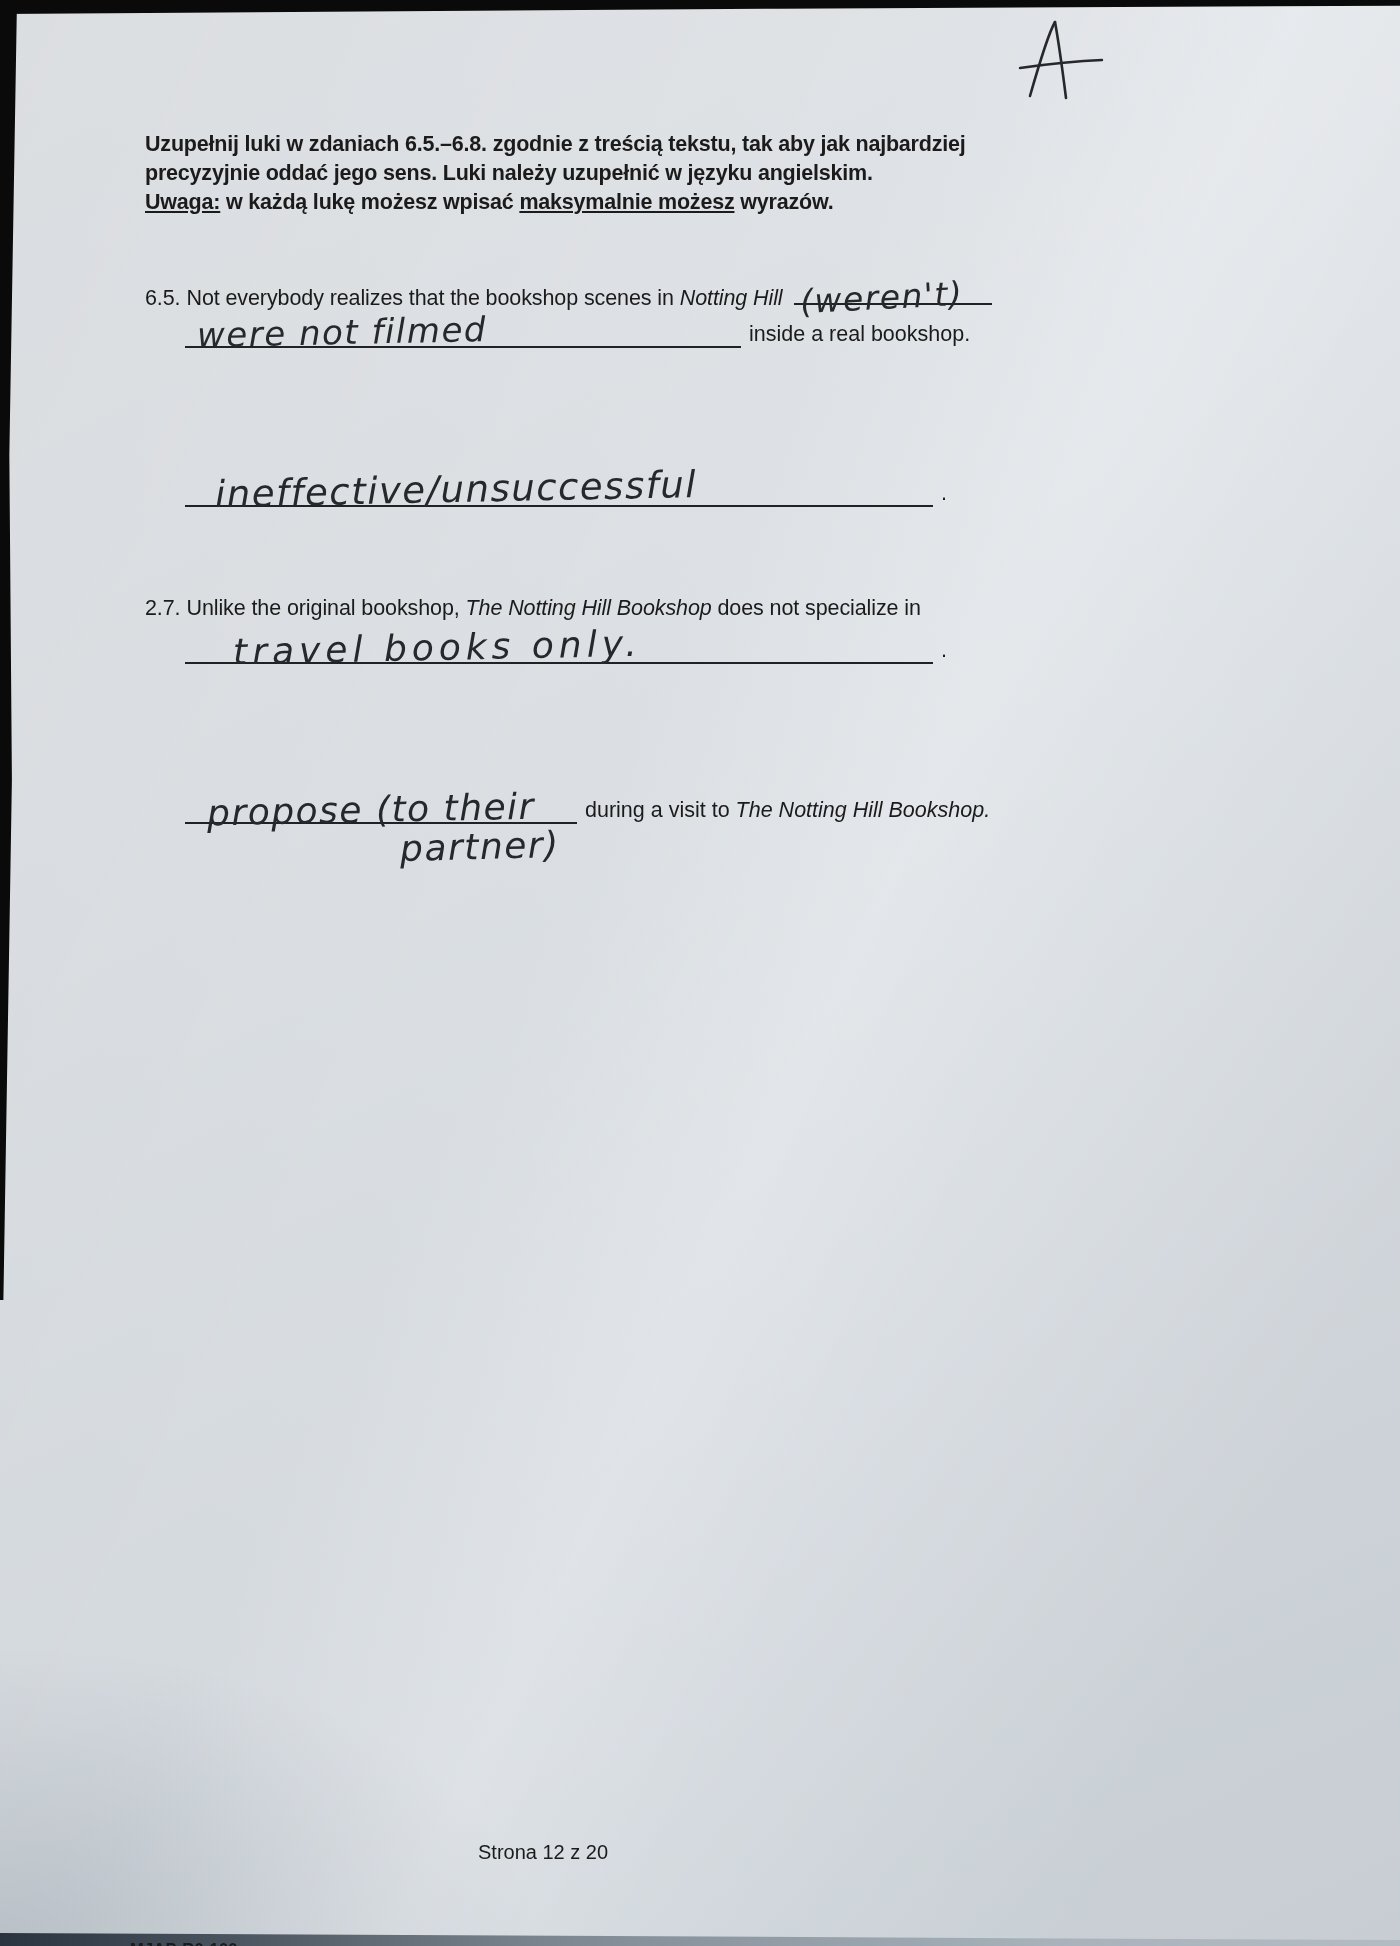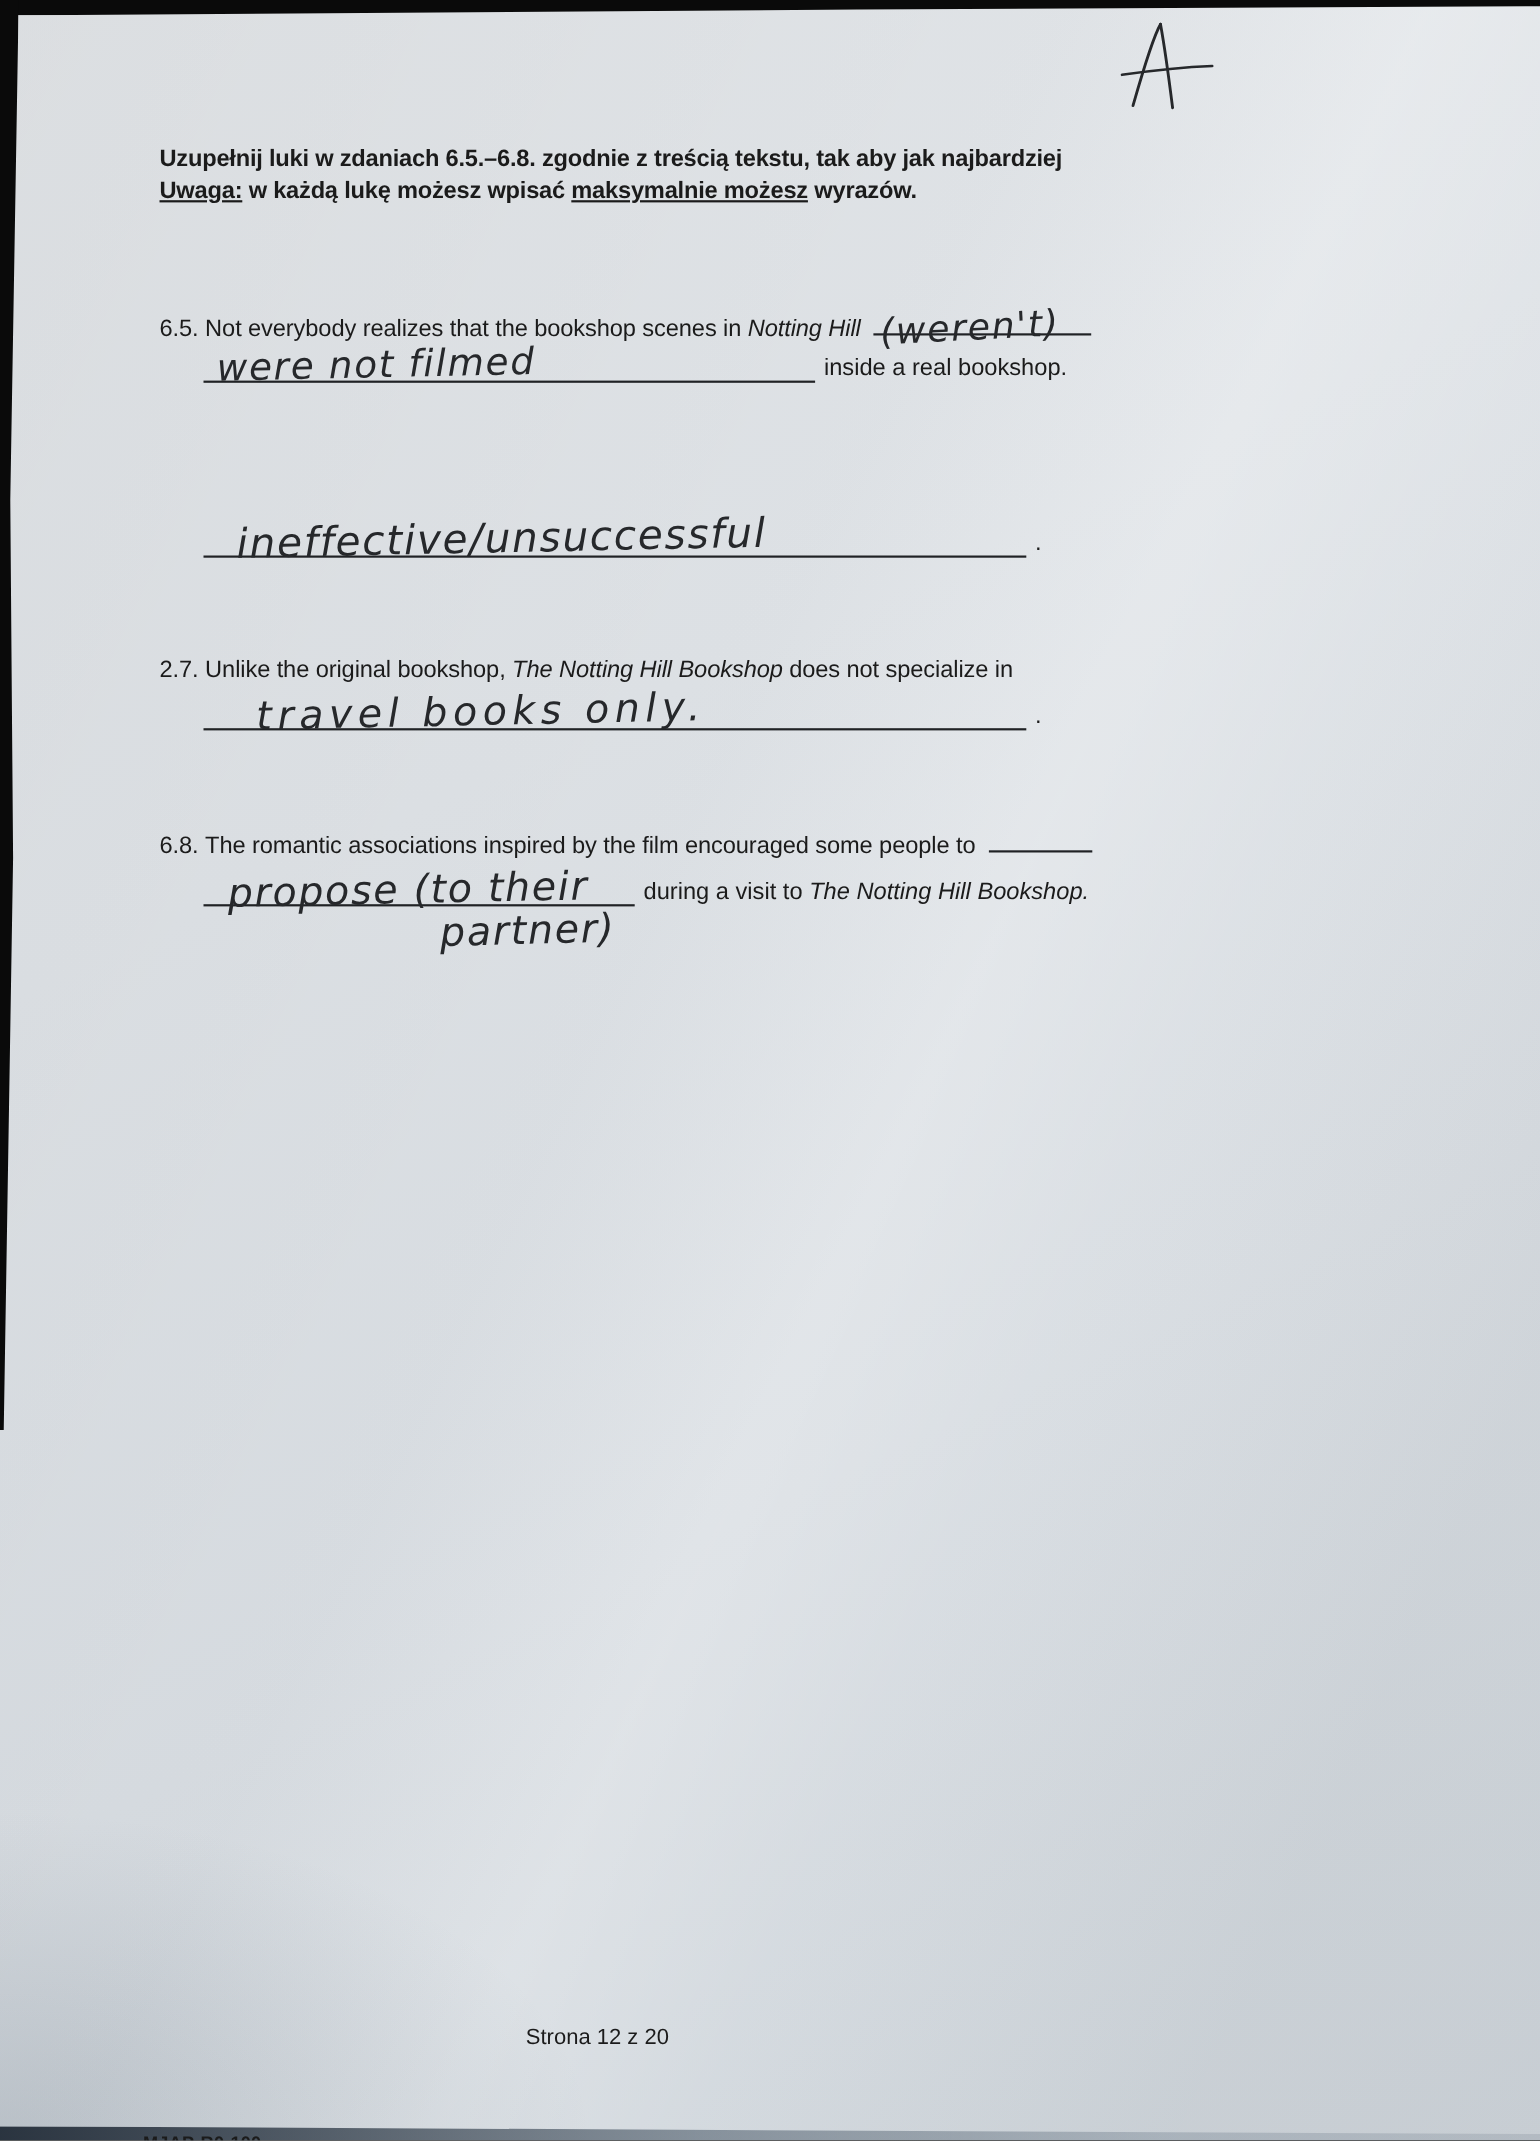--- a/index.html
+++ b/index.html
@@ -52,20 +52,21 @@
   <div class="edge-bottom"></div>
 
   <svg class="corner-a" viewBox="0 0 86 84">
     <path d="M12,80 C20,52 30,18 37,6" stroke="#26282b" stroke-width="2.6" fill="none" stroke-linecap="round"></path>
     <path d="M37,6 C41,28 45,58 48,82" stroke="#26282b" stroke-width="2.6" fill="none" stroke-linecap="round"></path>
     <path d="M2,52 C30,48 58,45 84,44" stroke="#26282b" stroke-width="2.4" fill="none" stroke-linecap="round"></path>
   </svg>
 
   <div class="instructions">
     <div>Uzupełnij luki w zdaniach 6.5.–6.8. zgodnie z treścią tekstu, tak aby jak najbardziej</div>
+    <div>precyzyjnie oddać jego sens. Luki należy uzupełnić w języku angielskim.</div>
     <div>
       <span class="u">Uwaga:</span><span> w każdą lukę możesz wpisać </span><span class="u">maksymalnie możesz</span><span> wyrazów.</span>
     </div>
   </div>
 
   <div class="q" style="top:283px;width:1100px;">
     <span class="qnum">6.5.</span><span>Not everybody realizes that the bookshop scenes in </span><span class="it">Notting Hill</span>
     <span class="blank" style="width:198px;height:20px;margin-left:6px;">
       <span class="hw" style="position:absolute;left:6px;bottom:-8px;font-size:33px;transform:rotate(-3deg);">(weren't)</span>
     </span>
@@ -87,24 +88,20 @@
   <div class="q" style="top:595px;width:1100px;">
     <span class="qnum">2.7.</span><span>Unlike the original bookshop, </span><span class="it">The Notting Hill Bookshop</span><span> does not specialize in</span>
   </div>
   <div class="answer-row" style="left:185px;top:612px;">
     <span class="answer-line" style="width:748px;height:50px;">
       <span class="hw hw-inline" style="font-size:36px;left:48px;letter-spacing:5px;">travel books only.</span>
     </span>
     <span class="tail">.</span>
   </div>
 
-  <div class="q" style="top:755px;width:1100px;">
-    <span class="qnum">6.8.</span><span>The romantic associations inspired by the film encouraged some people to</span>
-    <span class="blank thin" style="width:94px;height:18px;margin-left:6px;"></span>
-  </div>
   <div class="answer-row" style="left:185px;top:772px;">
     <span class="answer-line" style="width:392px;height:50px;">
       <span class="hw hw-inline" style="font-size:36px;left:22px;bottom:-8px;">propose (to their</span>
     </span>
     <span class="tail"><span>during a visit to </span><span class="it">The Notting Hill Bookshop.</span></span>
   </div>
   <div class="hw hw-free" style="left:400px;top:826px;font-size:36px;">partner)</div>
 
   <div class="footer-code">MJAP-R0-100</div>
   <div class="footer-page">Strona 12 z 20</div>

